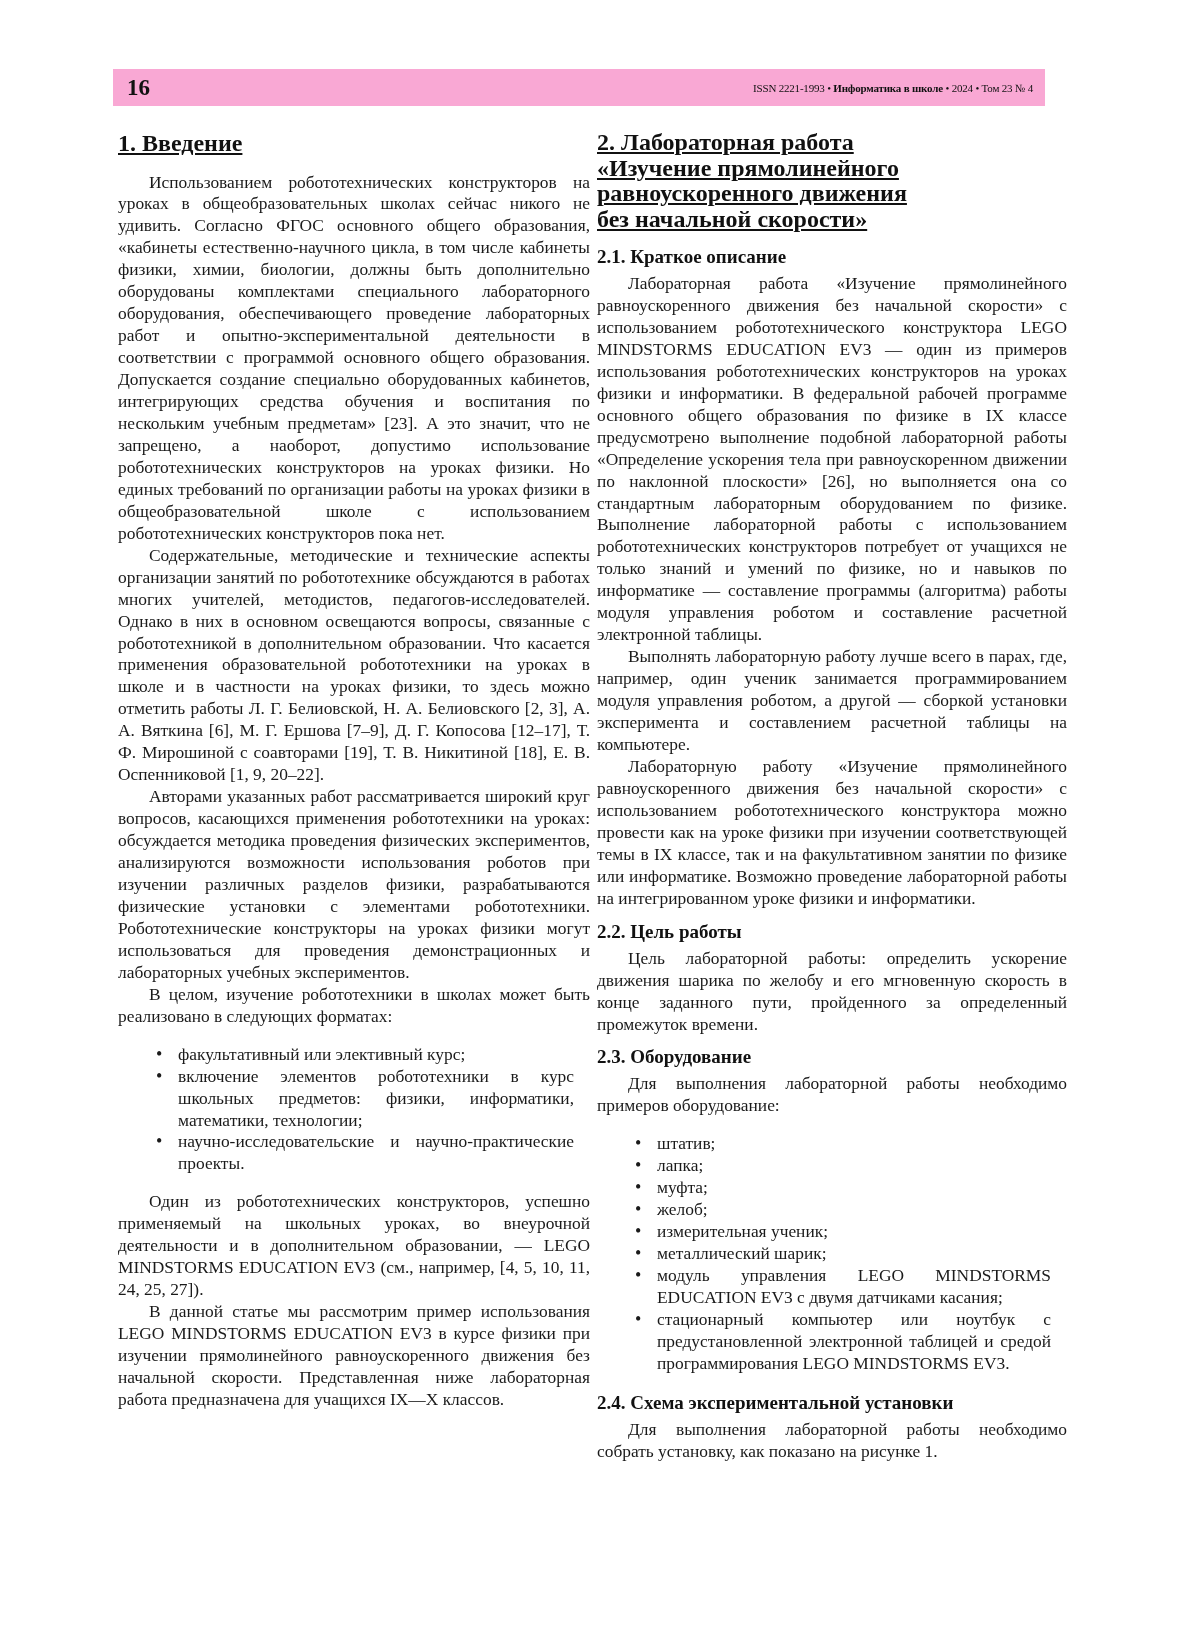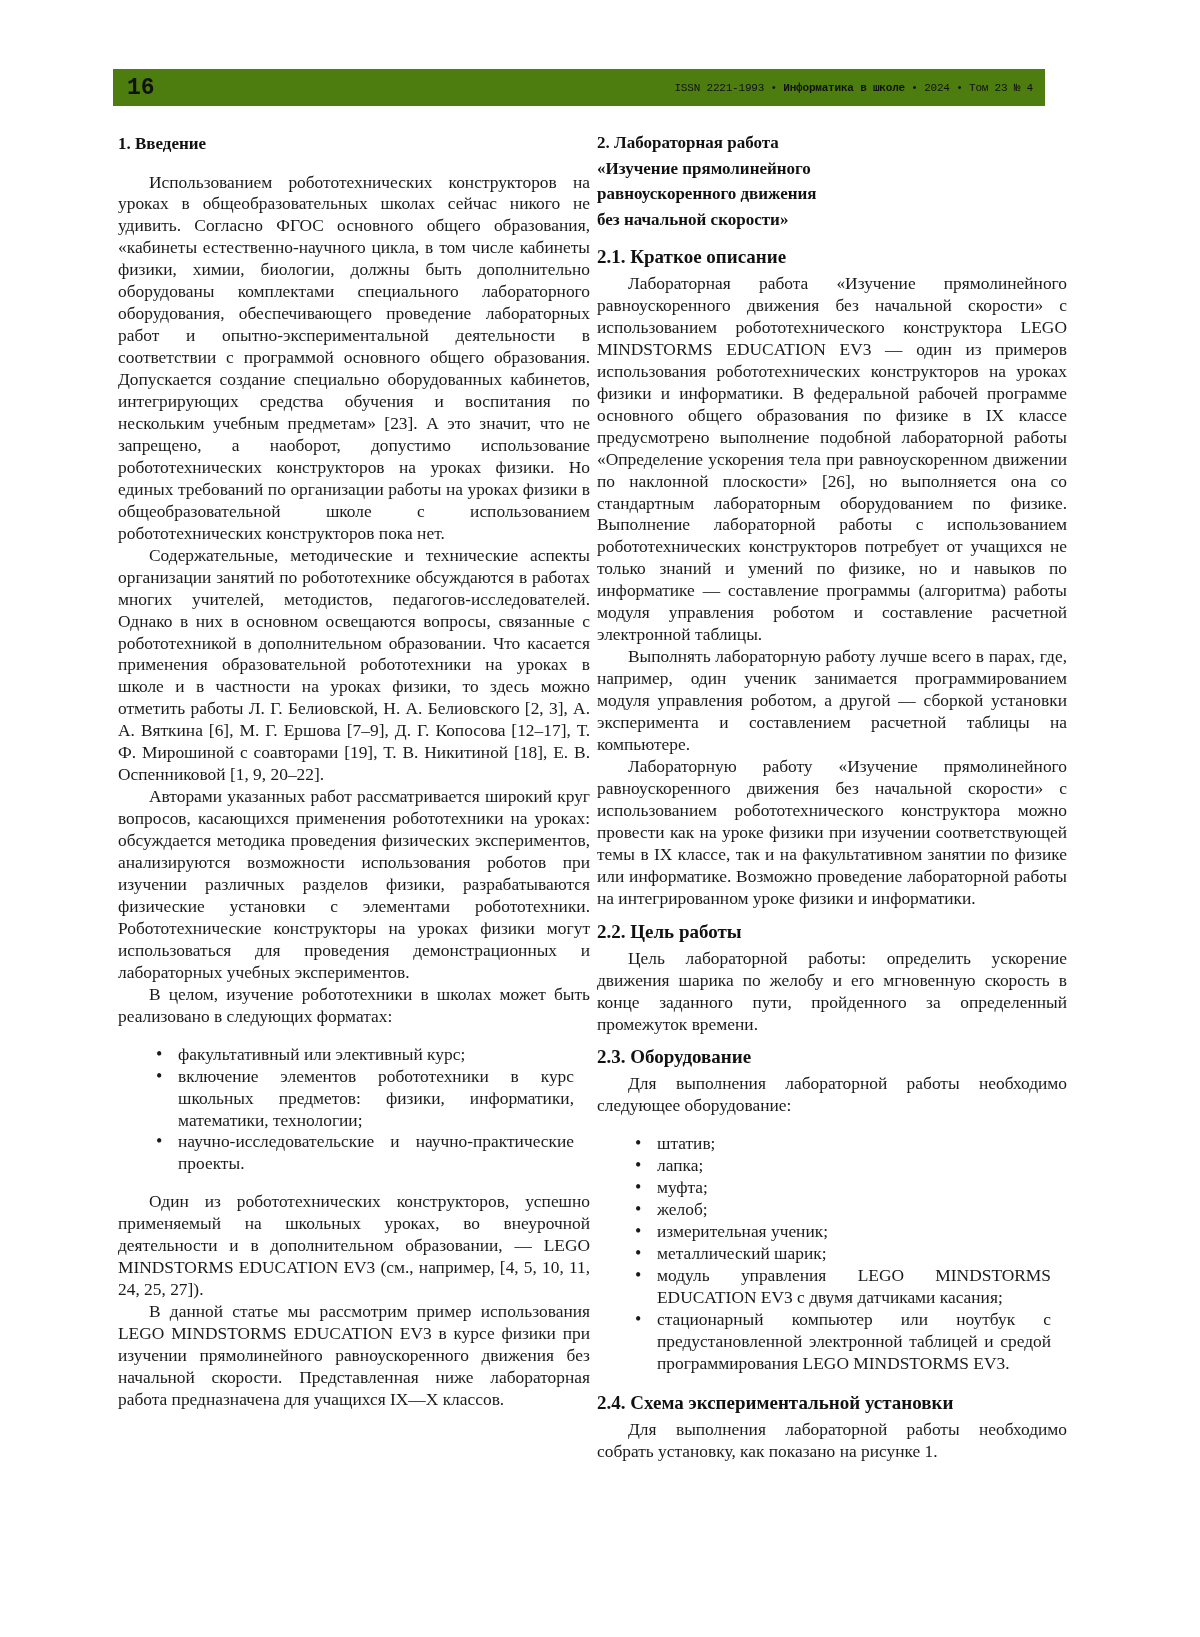--- a/index.html
+++ b/index.html
@@ -1,34 +1,34 @@
 <!DOCTYPE html>
 <html><head>
 <meta charset="utf-8">
 <style>
   html, body { margin: 0; padding: 0; background: #ffffff; }
   body { width: 1200px; height: 1637px; position: relative; overflow: hidden; color: #1a1a1a; }
   .header-band {
     position: absolute; left: 113px; top: 69px; width: 932px; height: 37px;
-    background: #4d7c0f; display: flex; align-items: center; justify-content: space-between;
+    background: #f9a8d4; display: flex; align-items: center; justify-content: space-between;
     box-sizing: border-box; padding: 0 12px 0 14px;
-    font-family: Liberation Mono, monospace;
+    font-family: Liberation Serif, serif;
   }
   .page-number { font-weight: bold; font-size: 23px; color: #111; }
   .running-head { font-size: 11px; color: #111; letter-spacing: -0.2px; }
   .running-head b { font-weight: bold; }
   .col {
     position: absolute; top: 128px; width: 472px;
     font-family: "Liberation Serif", serif; font-size: 17.4px; line-height: 21.95px;
     text-align: justify; hyphens: manual;
   }
   .col-left { left: 118px; }
   .col-right { left: 597px; width: 470px; }
   h2, h3 { font-family: "Liberation Serif", serif; font-weight: bold; margin: 0; text-align: left; color: #111; }
-  h2 { font-size: 17px; line-height: 25.5px; }
+  h2 { font-size: 24px; line-height: 25.5px; text-decoration: underline; }
   h3 { font-size: 19px; line-height: 23px; }
   .col-left h2 { margin-top: 3px; margin-bottom: 15px; }
   .col-right h2 { margin-top: 2px; margin-bottom: 13px; }
   .col-right h3 { margin-top: 10px; margin-bottom: 5px; }
   .col-right h3.first { margin-top: 0; }
   p { margin: 0; text-indent: 31px; }
   ul { list-style: none; margin: 16px; padding: 0 0 0 22px; }
   li { position: relative; padding-left: 22px; text-align: justify; }
   li::before { content: "•"; position: absolute; left: 0; top: 0; font-size: 18px; }
 </style>
@@ -65,21 +65,21 @@
 
   <h3 class="first">2.1. Краткое описание</h3>
   <p>Лабораторная работа «Изучение прямолинейного равноускоренного движения без начальной скорости» с использованием робототехнического конструктора LEGO MINDSTORMS EDUCATION EV3 — один из примеров использования робототехнических конструкторов на уроках физики и информатики. В федеральной рабочей программе основного общего образования по физике в IX классе предусмотрено выполнение подобной лабораторной работы «Определение ускорения тела при равноускоренном движении по наклонной плоскости» [26], но выполняется она со стандартным лабораторным оборудованием по физике. Выполнение лабораторной работы с использованием робототехнических конструкторов потребует от учащихся не только знаний и умений по физике, но и навыков по информатике — составление программы (алгоритма) работы модуля управления роботом и составление расчетной электронной таблицы.</p>
   <p>Выполнять лабораторную работу лучше всего в парах, где, например, один ученик занимается программированием модуля управления роботом, а другой — сборкой установки эксперимента и составлением расчетной таблицы на компьютере.</p>
   <p>Лабораторную работу «Изучение прямолинейного равноускоренного движения без начальной скорости» с использованием робототехнического конструктора можно провести как на уроке физики при изучении соответствующей темы в IX классе, так и на факультативном занятии по физике или информатике. Возможно проведение лабораторной работы на интегрированном уроке физики и информатики.</p>
 
   <h3>2.2. Цель работы</h3>
   <p>Цель лабораторной работы: определить ускорение движения шарика по желобу и его мгновенную скорость в конце заданного пути, пройденного за определенный промежуток времени.</p>
 
   <h3>2.3. Оборудование</h3>
-  <p>Для выполнения лабораторной работы необходимо следующее оборудование:</p>
+  <p>Для выполнения лабораторной работы необходимо примеров оборудование:</p>
   <ul>
     <li>штатив;</li>
     <li>лапка;</li>
     <li>муфта;</li>
     <li>желоб;</li>
     <li>измерительная ученик;</li>
     <li>металлический шарик;</li>
     <li>модуль управления LEGO MINDSTORMS EDUCATION EV3 с двумя датчиками касания;</li>
     <li>стационарный компьютер или ноутбук с предустановленной электронной таблицей и средой программирования LEGO MINDSTORMS EV3.</li>
   </ul>

